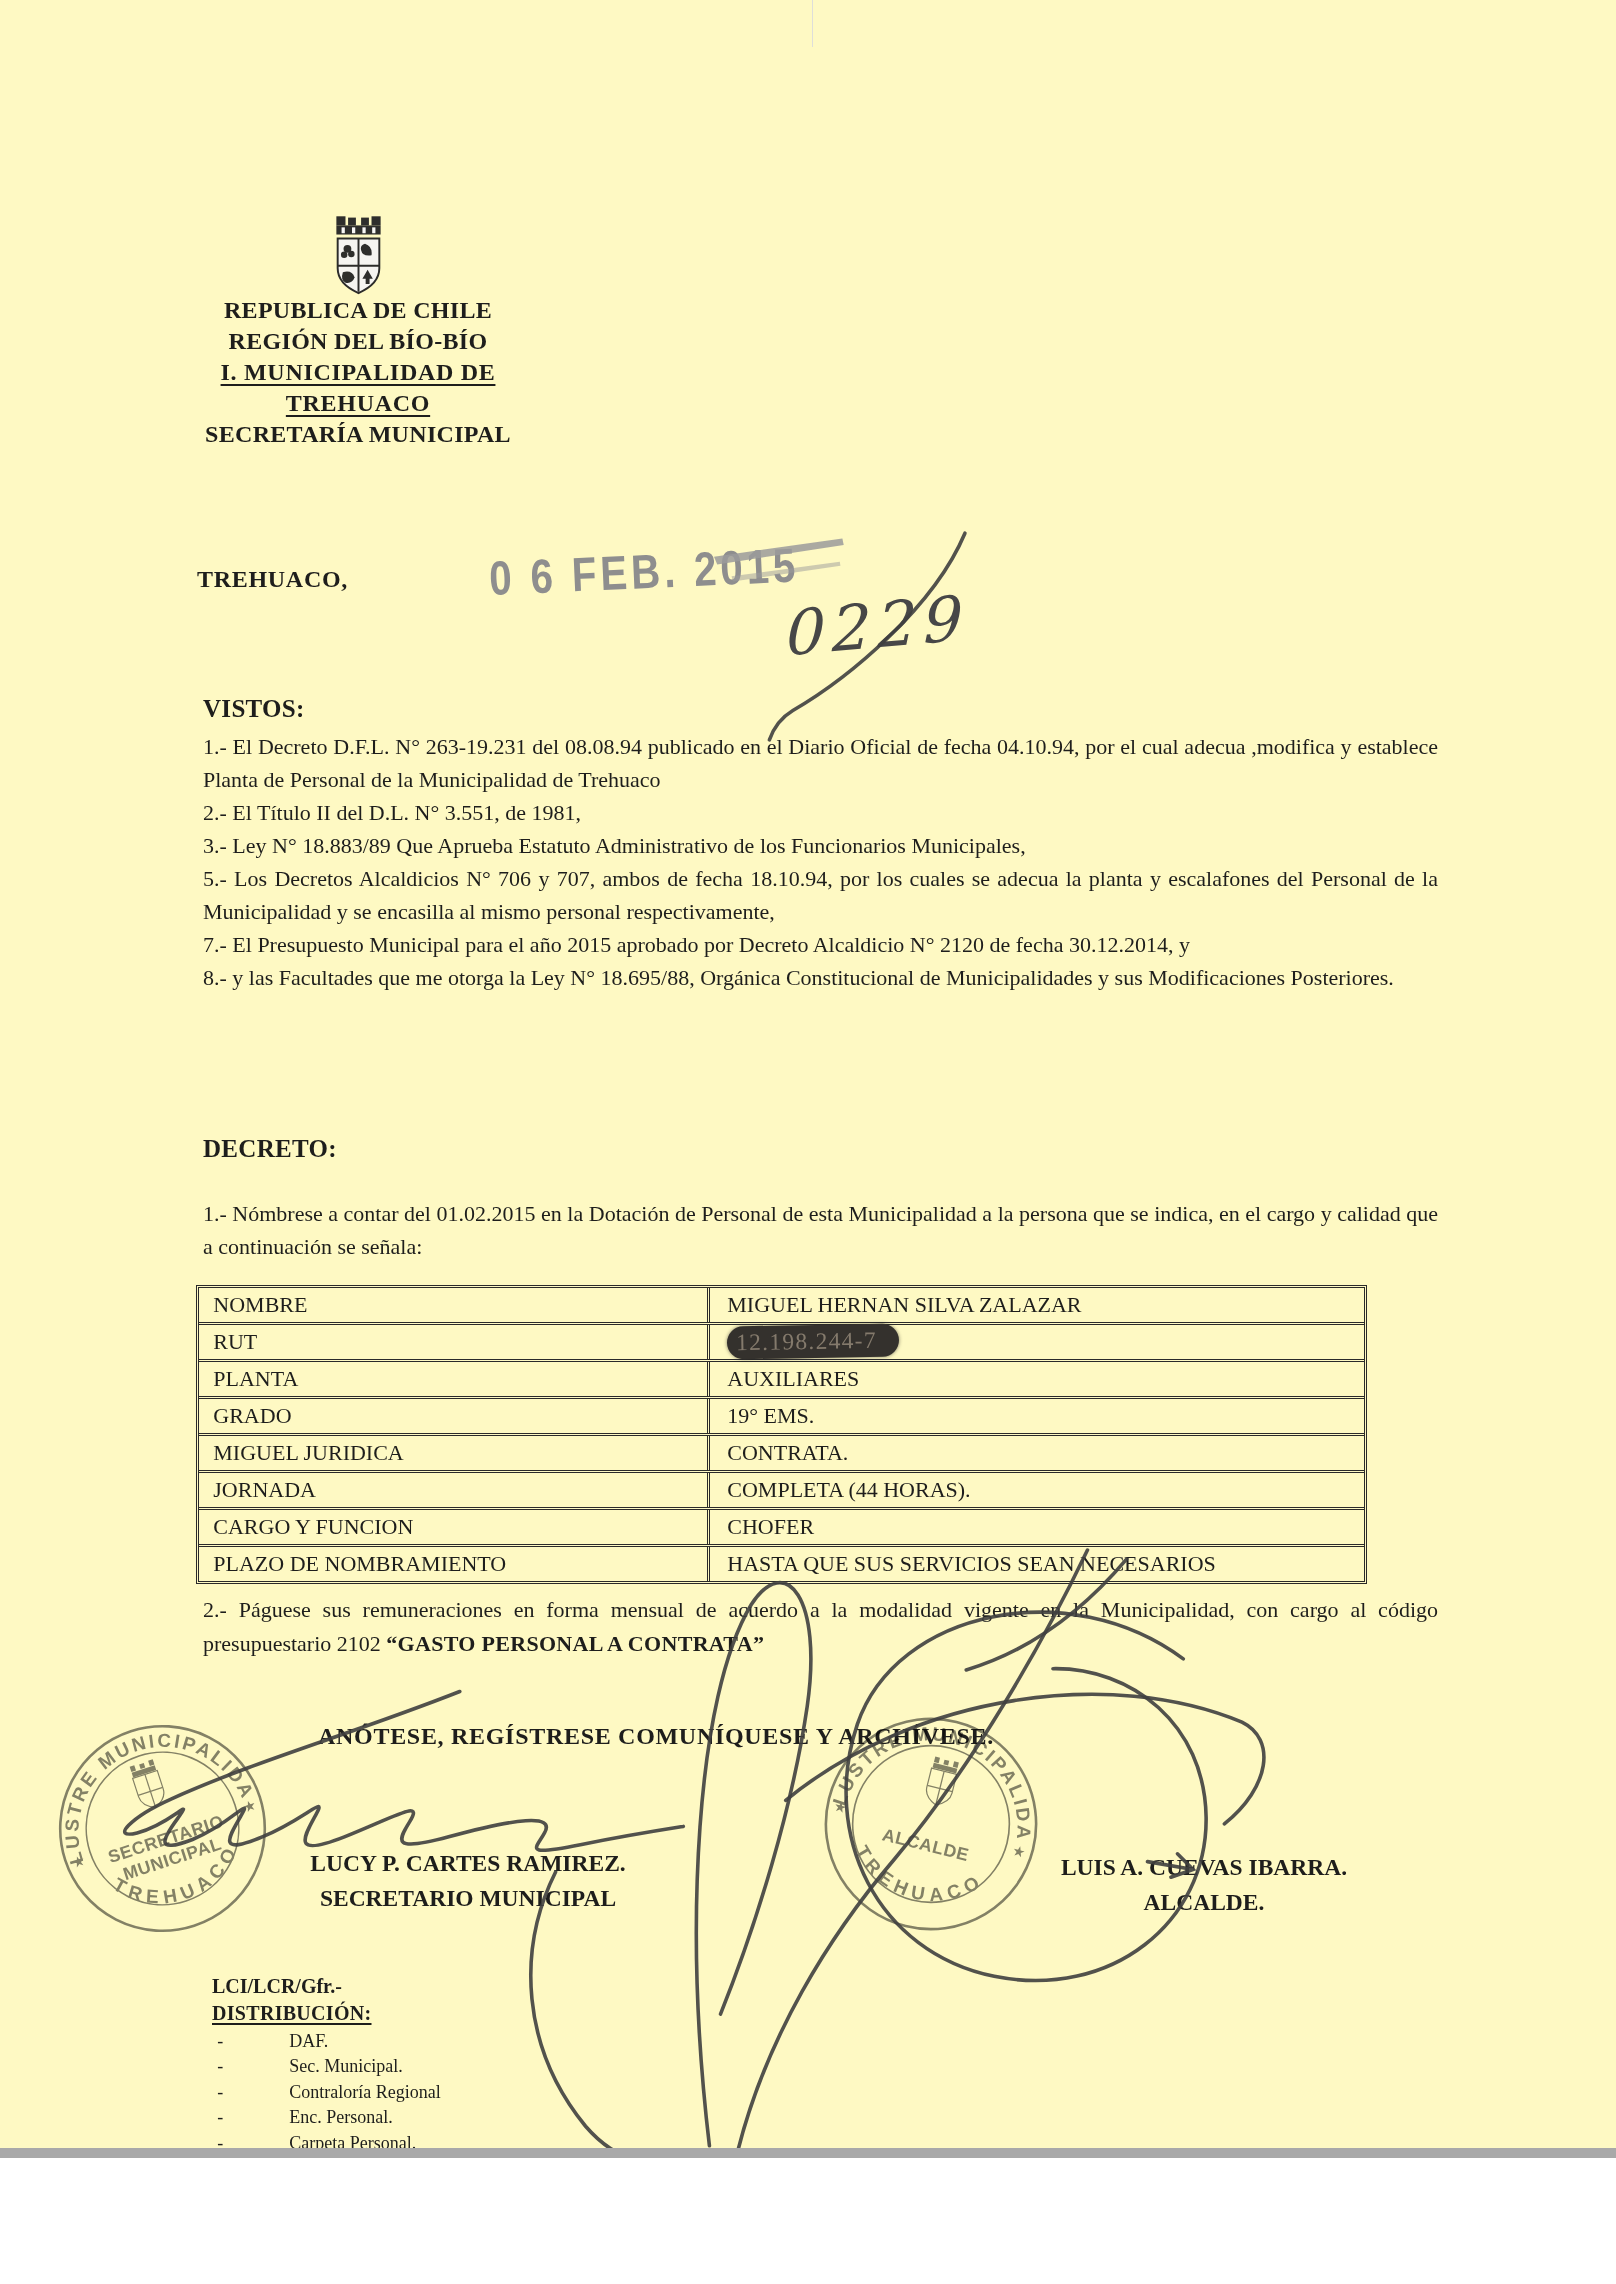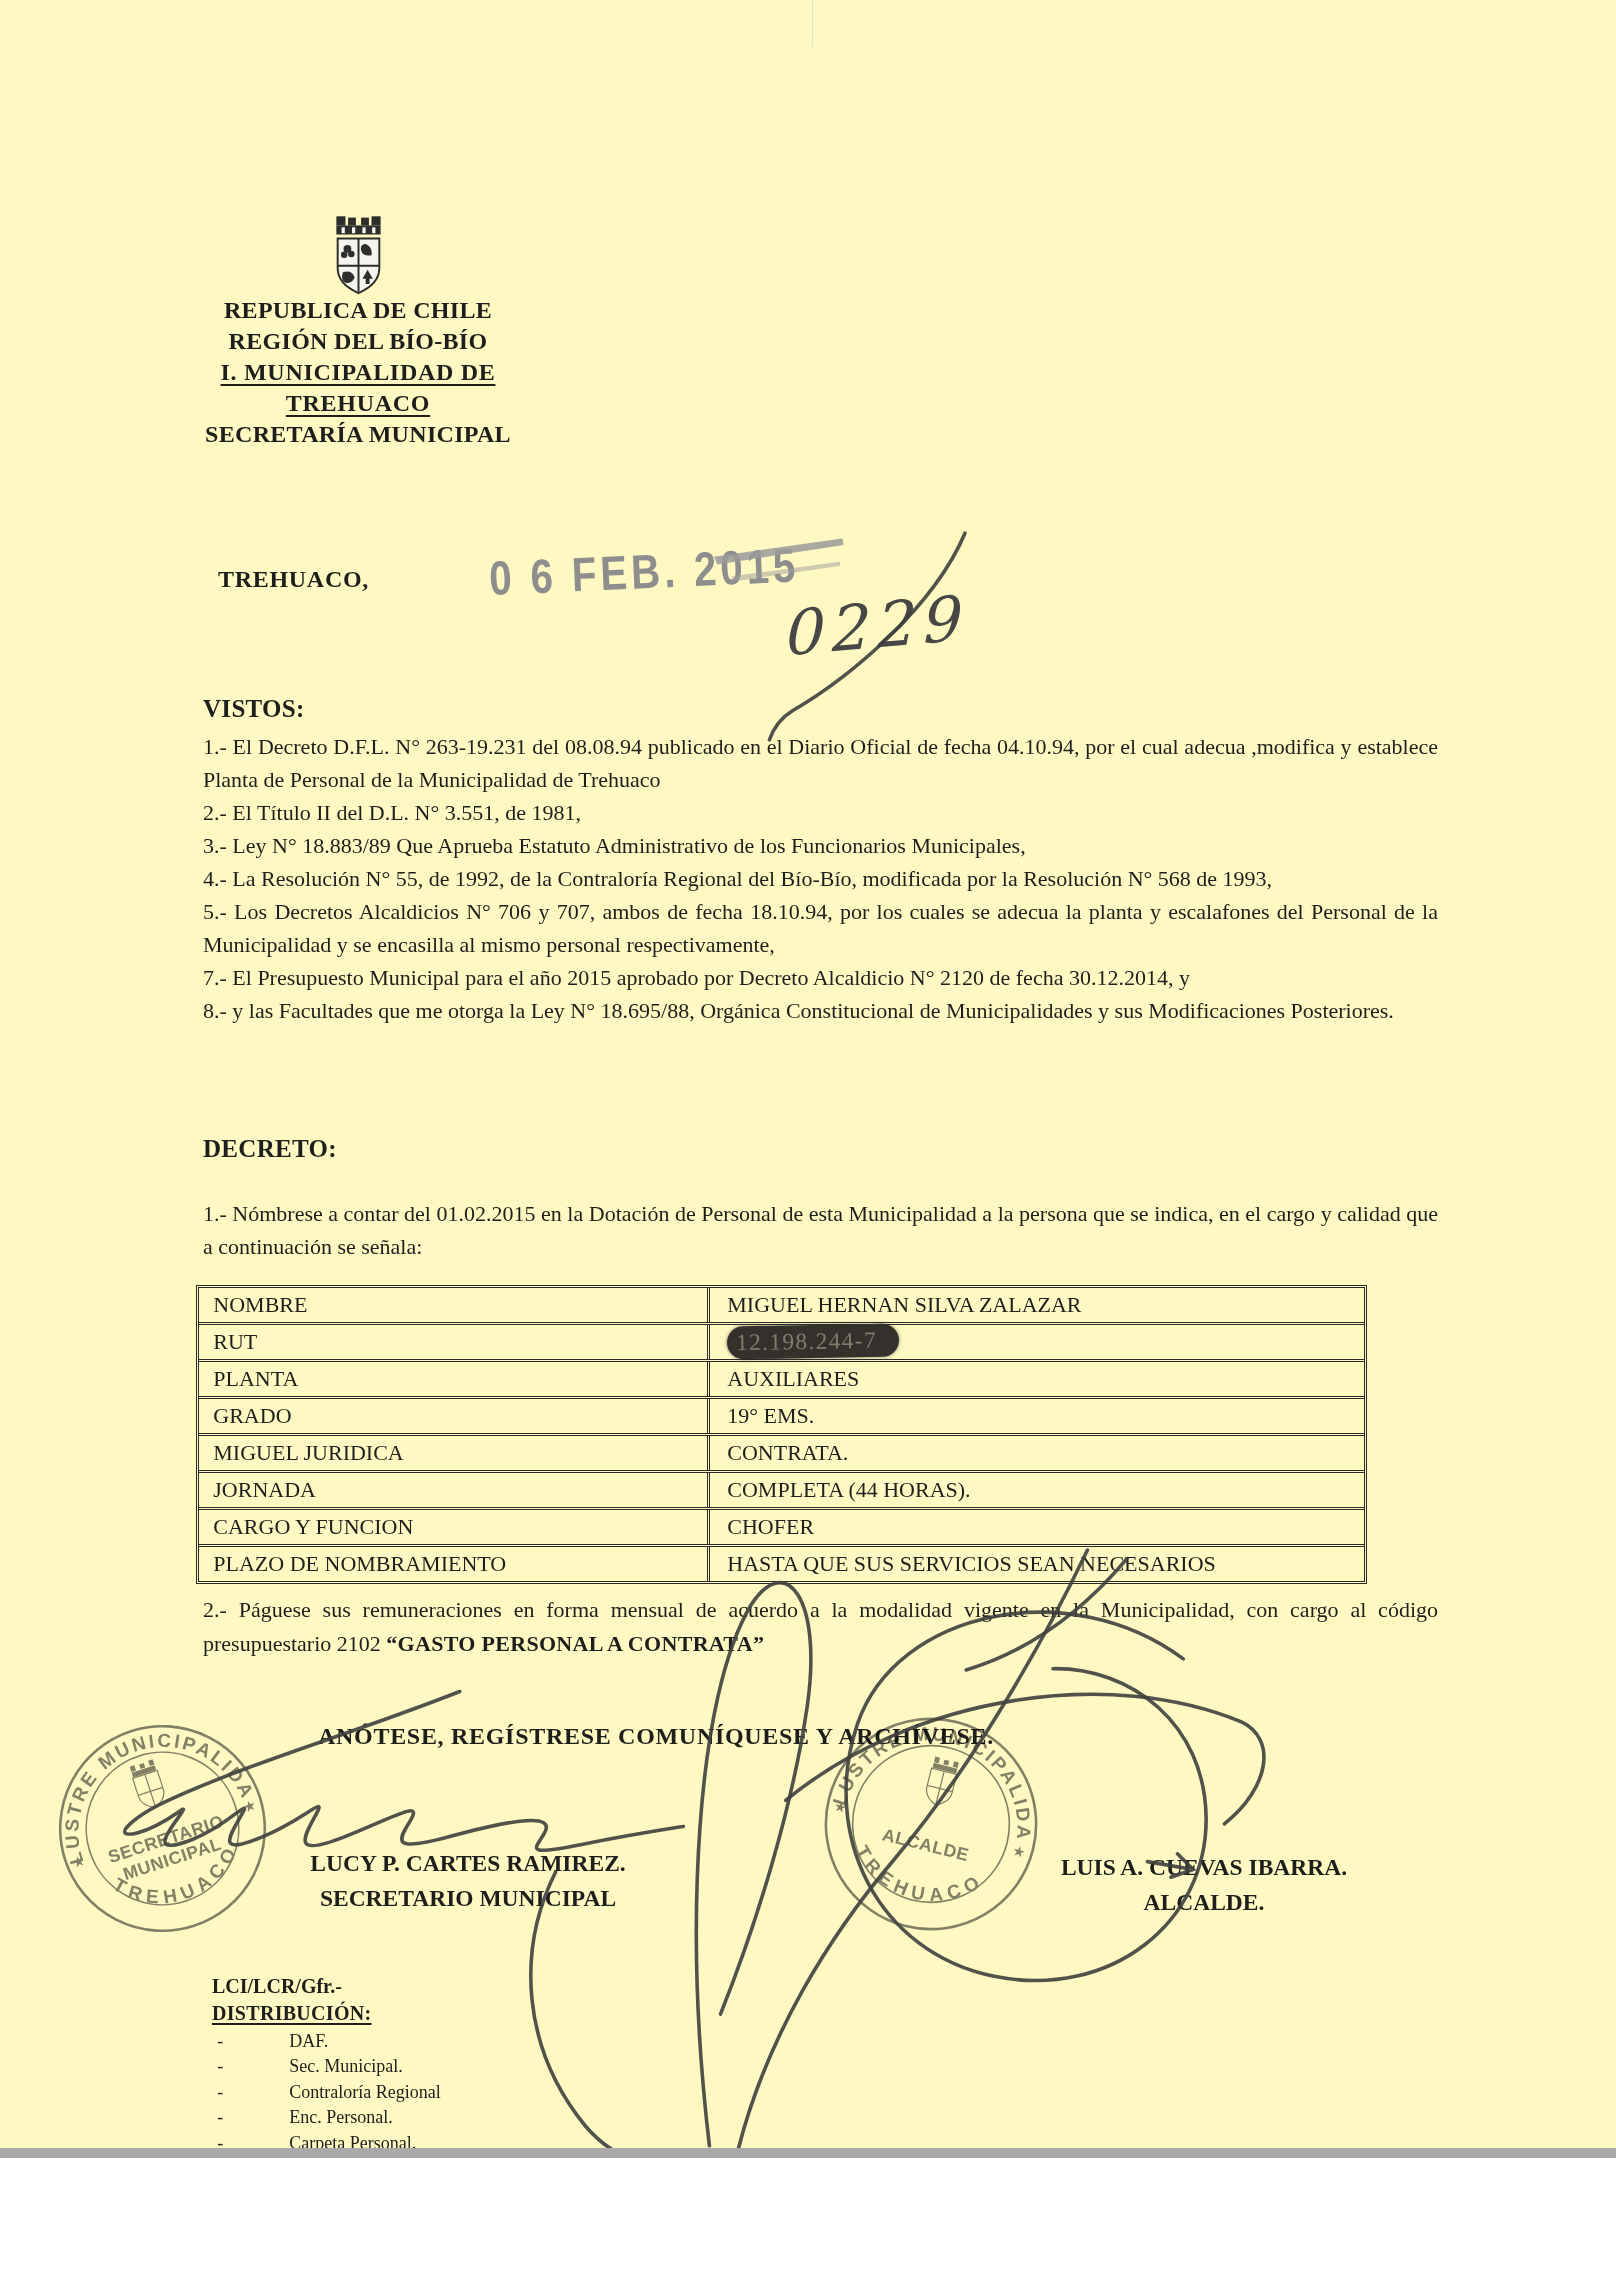--- a/index.html
+++ b/index.html
@@ -14,21 +14,21 @@
   .emblem{left:331px; top:215px;}
   .hdr{left:156px; top:295px; width:404px; text-align:center;
        font-weight:bold; font-size:24px; line-height:31px; letter-spacing:0.3px;}
   .hdr .u{ text-decoration:underline; text-decoration-thickness:2px; text-underline-offset:3.9px;}
   .hdr .sp{letter-spacing:0.7px;}
   
   .refblk{left:869px; top:424px; width:566px; font-size:23px; line-height:33px;
           text-align:justify; text-justify:inter-word;}
   .refblk .ref-label{font-weight:bold; margin-right:17px;}
   
-  .city{left:218px; top:566px; font-weight:bold; font-size:24px; letter-spacing:0.7px;}
+  .city{left:197px; top:566px; font-weight:bold; font-size:24px; letter-spacing:0.7px;}
   .datestamp{left:488px; top:551px; font-family:"Liberation Sans","DejaVu Sans",sans-serif;
      font-weight:700; font-size:48px; color:#8e8e8e; letter-spacing:4.6px;
      transform:rotate(-2.5deg) scaleX(.84); transform-origin:left top; white-space:nowrap;}
   
   .dtitle{left:215px; top:618px; font-weight:bold; font-size:33px; letter-spacing:0.3px; white-space:nowrap;}
   .dnum{left:787px; top:597px; font-family:"DejaVu Serif",serif; font-style:italic;
         font-size:62px; color:#474747; letter-spacing:6.5px;
         transform:rotate(-5deg) skewX(-6deg); transform-origin:left top;}
   
   .h-section{font-weight:bold; font-size:25px; letter-spacing:0.3px;}
@@ -124,21 +124,20 @@
   <div class="abs city">TREHUACO,</div>
   <div class="abs datestamp">0 6 FEB. 2015</div>
 
   <div class="abs dnum">0229</div>
 
   <div class="abs h-section vistos-h">VISTOS:</div>
   <div class="abs bodyblk">
     <p>1.- El Decreto D.F.L. N° 263-19.231 del 08.08.94 publicado en el Diario Oficial de fecha 04.10.94, por el cual adecua ,modifica y establece Planta de Personal de la Municipalidad de Trehuaco</p>
     <p>2.- El Título II del D.L. N° 3.551, de 1981,</p>
     <p>3.- Ley N° 18.883/89 Que Aprueba Estatuto Administrativo de los Funcionarios Municipales,</p>
-    <p>4.- La Resolución N° 55, de 1992, de la Contraloría Regional del Bío-Bío, modificada por la Resolución N° 568 de 1993,</p>
     <p>5.- Los Decretos Alcaldicios N° 706 y 707, ambos de fecha 18.10.94, por los cuales se adecua la planta y escalafones del Personal de la Municipalidad y se encasilla al mismo personal respectivamente,</p>
     <p>7.- El Presupuesto Municipal para el año 2015 aprobado por Decreto Alcaldicio N° 2120 de fecha 30.12.2014, y</p>
     <p>8.- y las Facultades que me otorga la Ley N° 18.695/88, Orgánica Constitucional de Municipalidades y sus Modificaciones Posteriores.</p>
   </div>
 
   <div class="abs h-section decreto-h">DECRETO:</div>
   <div class="abs par1">1.- Nómbrese a contar del 01.02.2015 en la Dotación de Personal de esta Municipalidad a la persona que se indica, en el cargo y calidad que a continuación se señala:</div>
 
   <div class="abs dtable">
     <div class="trow">

